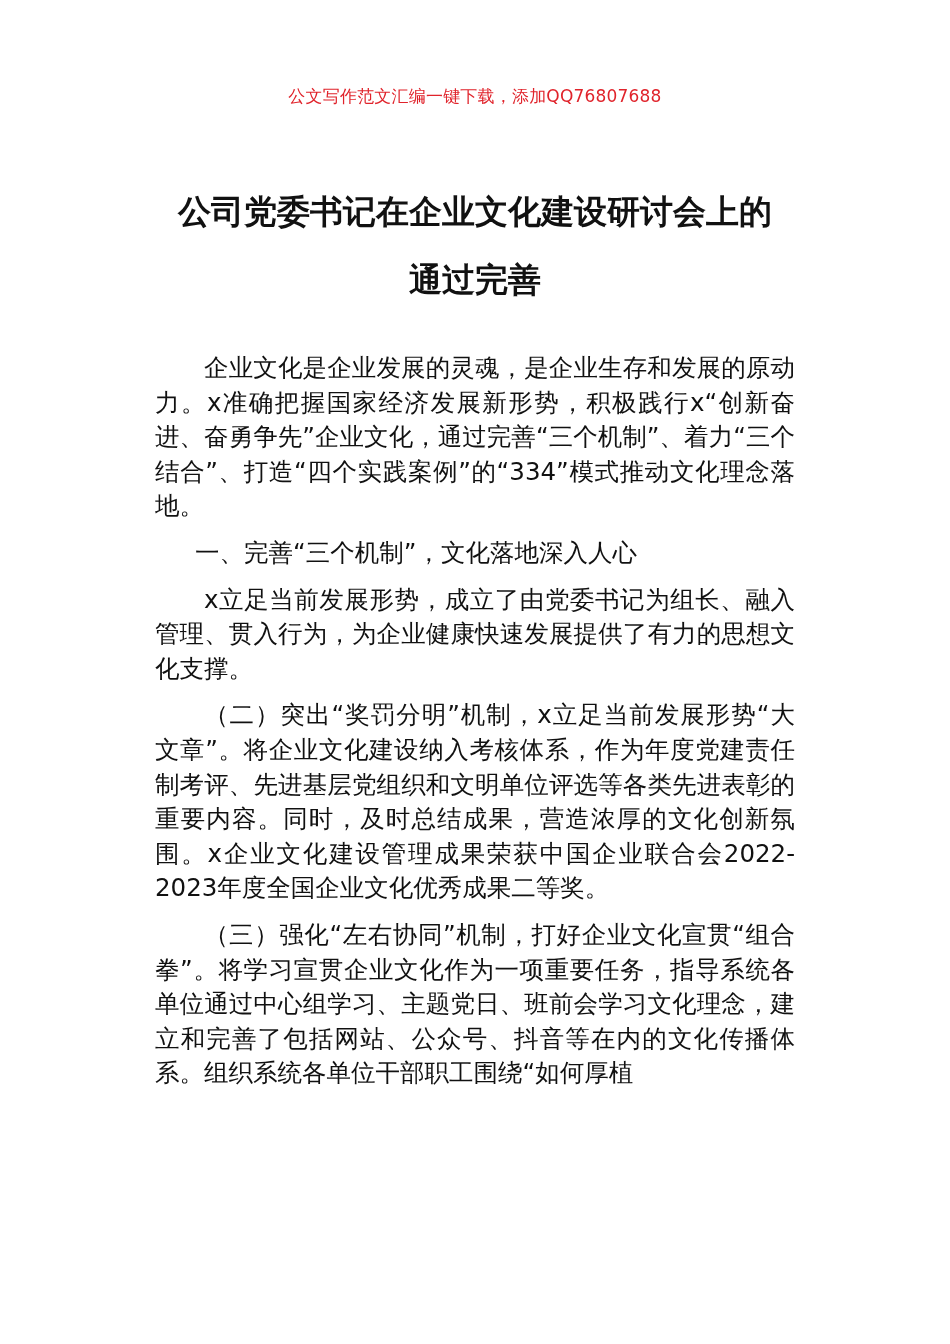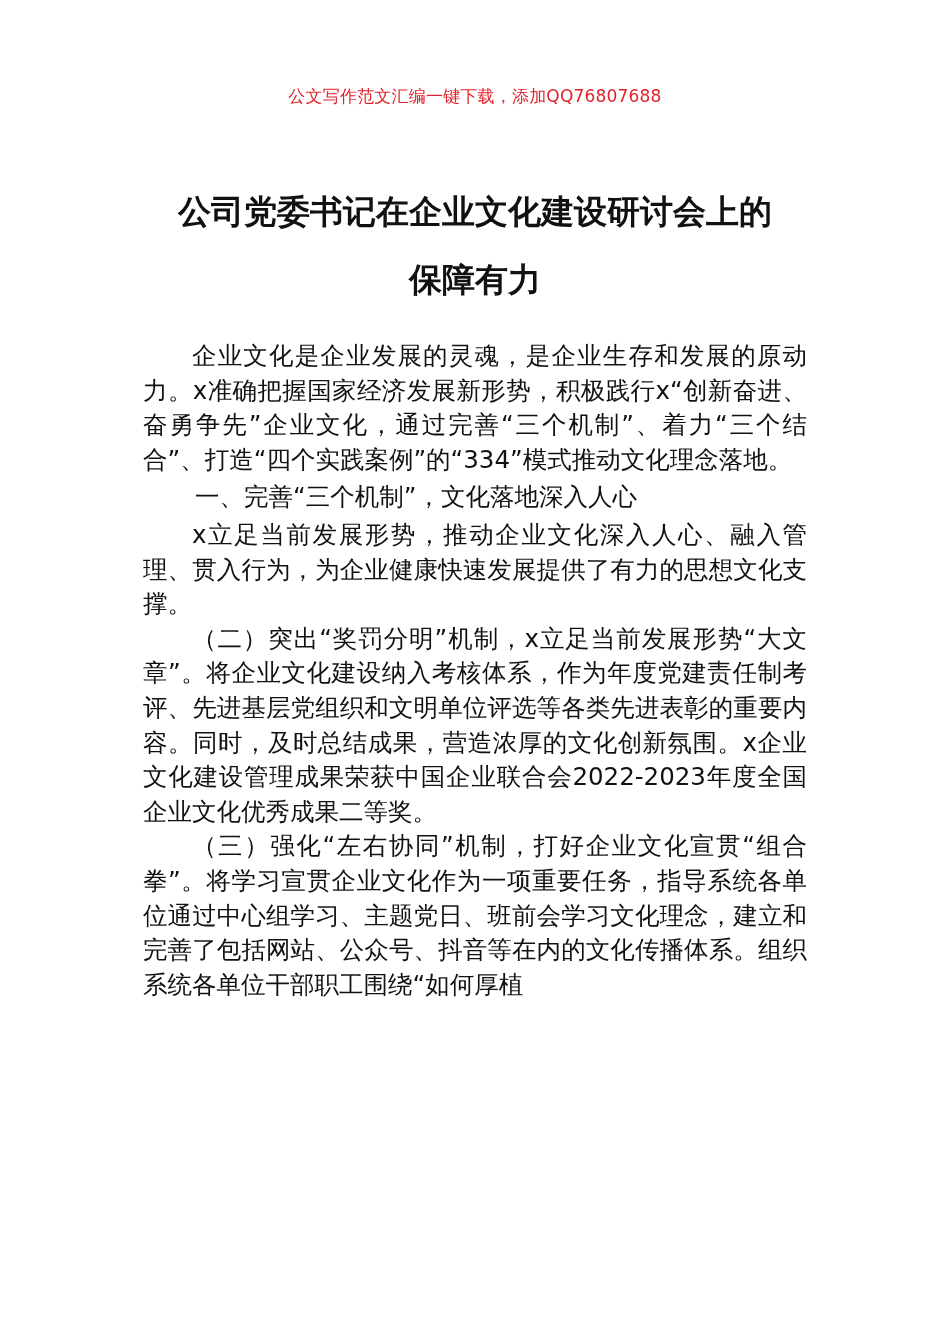--- a/index.html
+++ b/index.html
@@ -49,41 +49,41 @@
       position: absolute;
       top: 339px;
       left: 143px;
       width: 664px;
       font-size: 24.5px;
       line-height: 34.6px;
       text-align: justify;
       text-justify: inter-character;
     }
     .para {
-      margin: 0;
+      margin: 12px;
       text-indent: 2em;
     }
     .heading1 {
       margin: 3px;
       text-indent: 2em;
     }
   </style>
 </head>
 <body>
 
 <div class="page">
 
   <div class="header-note">公文写作范文汇编一键下载，添加QQ76807688</div>
 
   <h1 class="title">
     <span>公司党委书记在企业文化建设研讨会上的</span><br>
-    <span>保障有力</span>
+    <span>通过完善</span>
   </h1>
 
   <div class="body-text">
     <p class="para">企业文化是企业发展的灵魂，是企业生存和发展的原动力。x准确把握国家经济发展新形势，积极践行x“创新奋进、奋勇争先”企业文化，通过完善“三个机制”、着力“三个结合”、打造“四个实践案例”的“334”模式推动文化理念落地。</p>
     <p class="heading1">一、完善“三个机制”，文化落地深入人心</p>
-    <p class="para">x立足当前发展形势，推动企业文化深入人心、融入管理、贯入行为，为企业健康快速发展提供了有力的思想文化支撑。</p>
+    <p class="para">x立足当前发展形势，成立了由党委书记为组长、融入管理、贯入行为，为企业健康快速发展提供了有力的思想文化支撑。</p>
     <p class="para">（二）突出“奖罚分明”机制，x立足当前发展形势“大文章”。将企业文化建设纳入考核体系，作为年度党建责任制考评、先进基层党组织和文明单位评选等各类先进表彰的重要内容。同时，及时总结成果，营造浓厚的文化创新氛围。x企业文化建设管理成果荣获中国企业联合会2022-2023年度全国企业文化优秀成果二等奖。</p>
     <p class="para">（三）强化“左右协同”机制，打好企业文化宣贯“组合拳”。将学习宣贯企业文化作为一项重要任务，指导系统各单位通过中心组学习、主题党日、班前会学习文化理念，建立和完善了包括网站、公众号、抖音等在内的文化传播体系。组织系统各单位干部职工围绕“如何厚植</p>
   </div>
 
 </div>
 
 </body></html>

